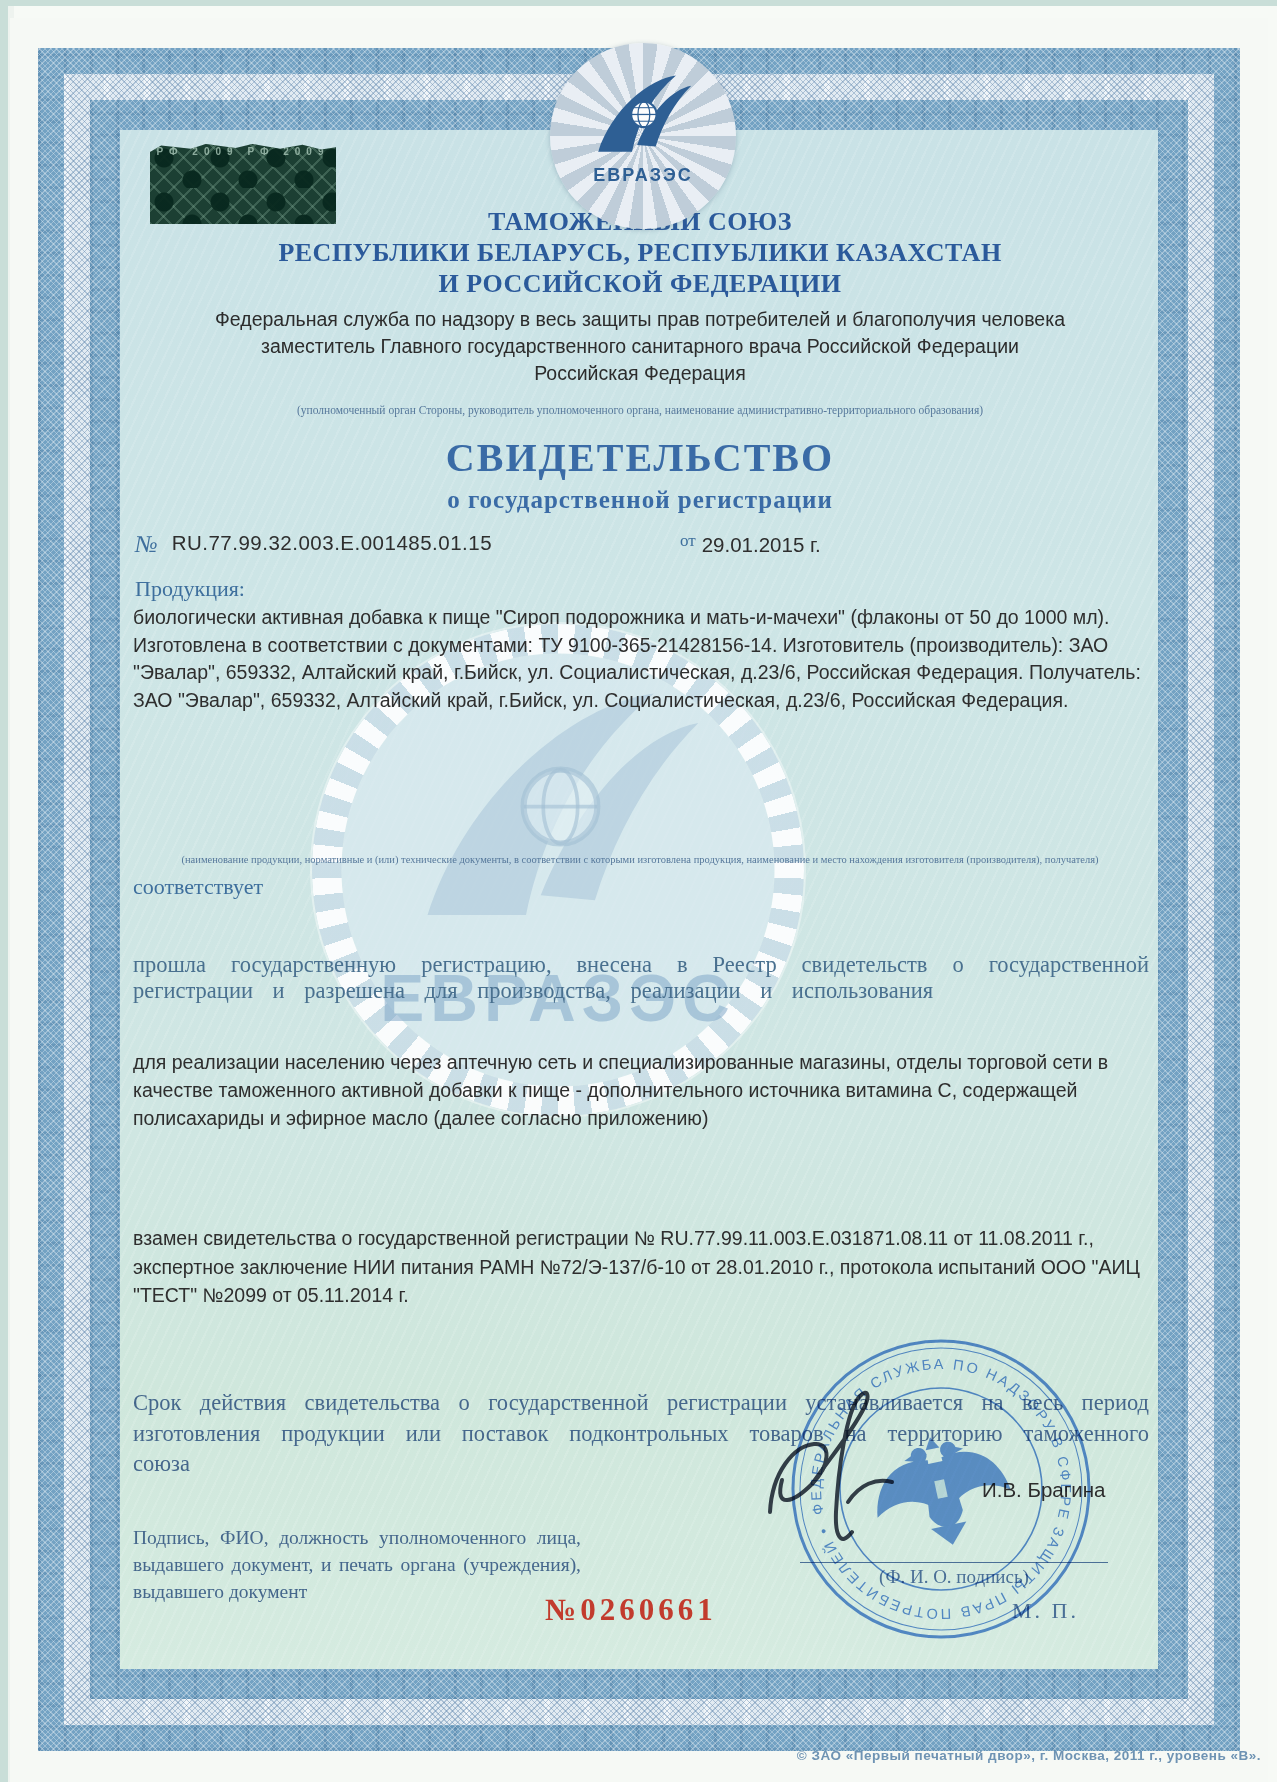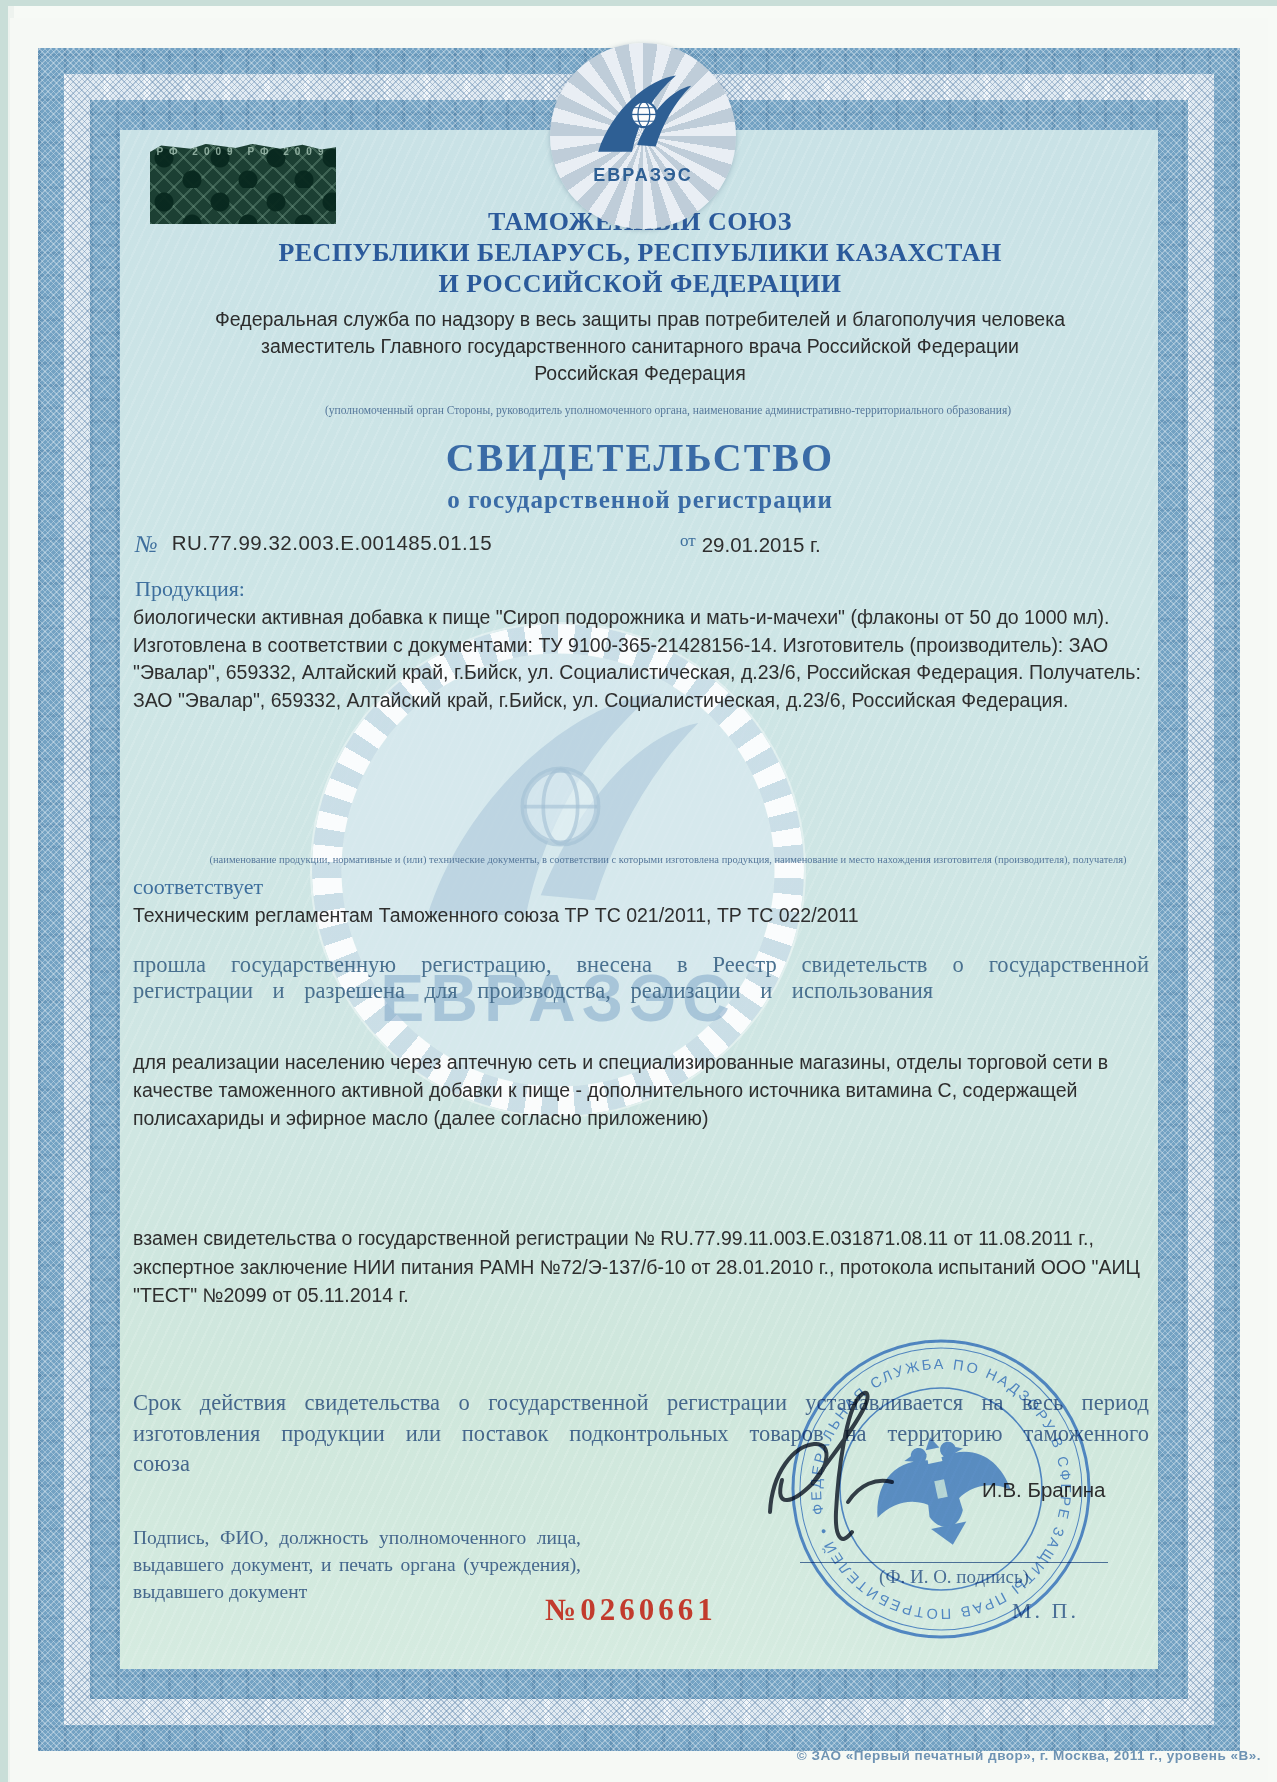--- a/index.html
+++ b/index.html
@@ -35,21 +35,21 @@
     pointer-events:none;}
 
   
   .content{position:absolute;inset:0;z-index:4;}
   .abs{position:absolute;}
   .center{text-align:center;}
 
   .union-header{left:120px;top:200px;width:1040px;color:#2b5a9b;font-weight:bold;
     font-family:"Liberation Serif",serif;font-size:26px;line-height:31px;letter-spacing:.5px;}
   .authority{left:120px;top:300px;width:1040px;color:#2c2c2c;font-size:19.5px;line-height:27px;}
-  .caption-sm{color:#56789b;font-family:"Liberation Serif",serif;font-size:11.5px;padding-left:28px;}
+  .caption-sm{color:#56789b;font-family:"Liberation Serif",serif;font-size:11.5px;}
   .caption1{left:120px;top:398px;width:1040px;}
   .title-main{left:120px;top:428px;width:1040px;color:#3a6ba6;font-family:"Liberation Serif",serif;
     font-weight:bold;font-size:40px;letter-spacing:2px;}
   .title-sub{left:120px;top:480px;width:1040px;color:#3a6ba6;font-family:"Liberation Serif",serif;
     font-weight:bold;font-size:25px;letter-spacing:1px;}
 
   .num-row{left:135px;top:525px;width:1015px;height:32px;}
   .num-sign{font-family:"Liberation Serif",serif;color:#3e6f9d;font-size:24px;font-style:italic;margin-right:14px;vertical-align:top;}
   .num-value{color:#2e2e2e;font-size:20.5px;letter-spacing:.5px;}
   .date-group{position:absolute;left:545px;top:0;}
@@ -195,21 +195,20 @@
         <span class="date-label">от</span><span class="date-value">29.01.2015 г.</span>
       </span>
     </div>
 
     <div class="abs label-blue prod-label">Продукция:</div>
     <div class="abs prod-text">биологически активная добавка к пище "Сироп подорожника и мать-и-мачехи" (флаконы от 50 до 1000 мл). Изготовлена в соответствии с документами: ТУ 9100-365-21428156-14. Изготовитель (производитель): ЗАО "Эвалар", 659332, Алтайский край, г.Бийск, ул. Социалистическая, д.23/6, Российская Федерация.  Получатель: ЗАО "Эвалар", 659332, Алтайский край, г.Бийск, ул. Социалистическая, д.23/6, Российская Федерация.</div>
 
     <div class="abs caption-sm caption2 center">(наименование продукции, нормативные и (или) технические документы, в соответствии с которыми изготовлена продукция, наименование и место нахождения изготовителя (производителя), получателя)</div>
 
     <div class="abs label-blue conf-label">соответствует</div>
-    <div class="abs conf-text">Техническим регламентам Таможенного союза ТР ТС 021/2011, ТР ТС 022/2011</div>
 
     <div class="abs p-serif reg-statement">прошла государственную регистрацию, внесена в Реестр свидетельств о государственной регистрации и разрешена для производства, реализации и использования</div>
     <div class="abs usage-statement">для реализации населению через аптечную сеть и специализированные магазины, отделы торговой сети в качестве таможенного активной добавки к пище - дополнительного источника витамина С, содержащей полисахариды и эфирное масло (далее согласно приложению)</div>
     <div class="abs basis-docs">взамен свидетельства о государственной регистрации № RU.77.99.11.003.E.031871.08.11 от 11.08.2011 г., экспертное заключение НИИ питания РАМН №72/Э-137/б-10 от 28.01.2010 г., протокола испытаний ООО "АИЦ "ТЕСТ" №2099 от 05.11.2014 г.</div>
     <div class="abs p-serif validity">Срок действия свидетельства о государственной регистрации устанавливается на весь период изготовления продукции или поставок подконтрольных товаров на территорию таможенного союза</div>
 
     <div class="abs sign-caption">Подпись, ФИО, должность уполномоченного лица, выдавшего документ, и печать органа (учреждения), выдавшего документ</div>
     <div class="abs signer-name">И.В. Брагина</div>
     <div class="abs sign-line"></div>
     <div class="abs sign-line-caption">(Ф. И. О.  подпись)</div>

